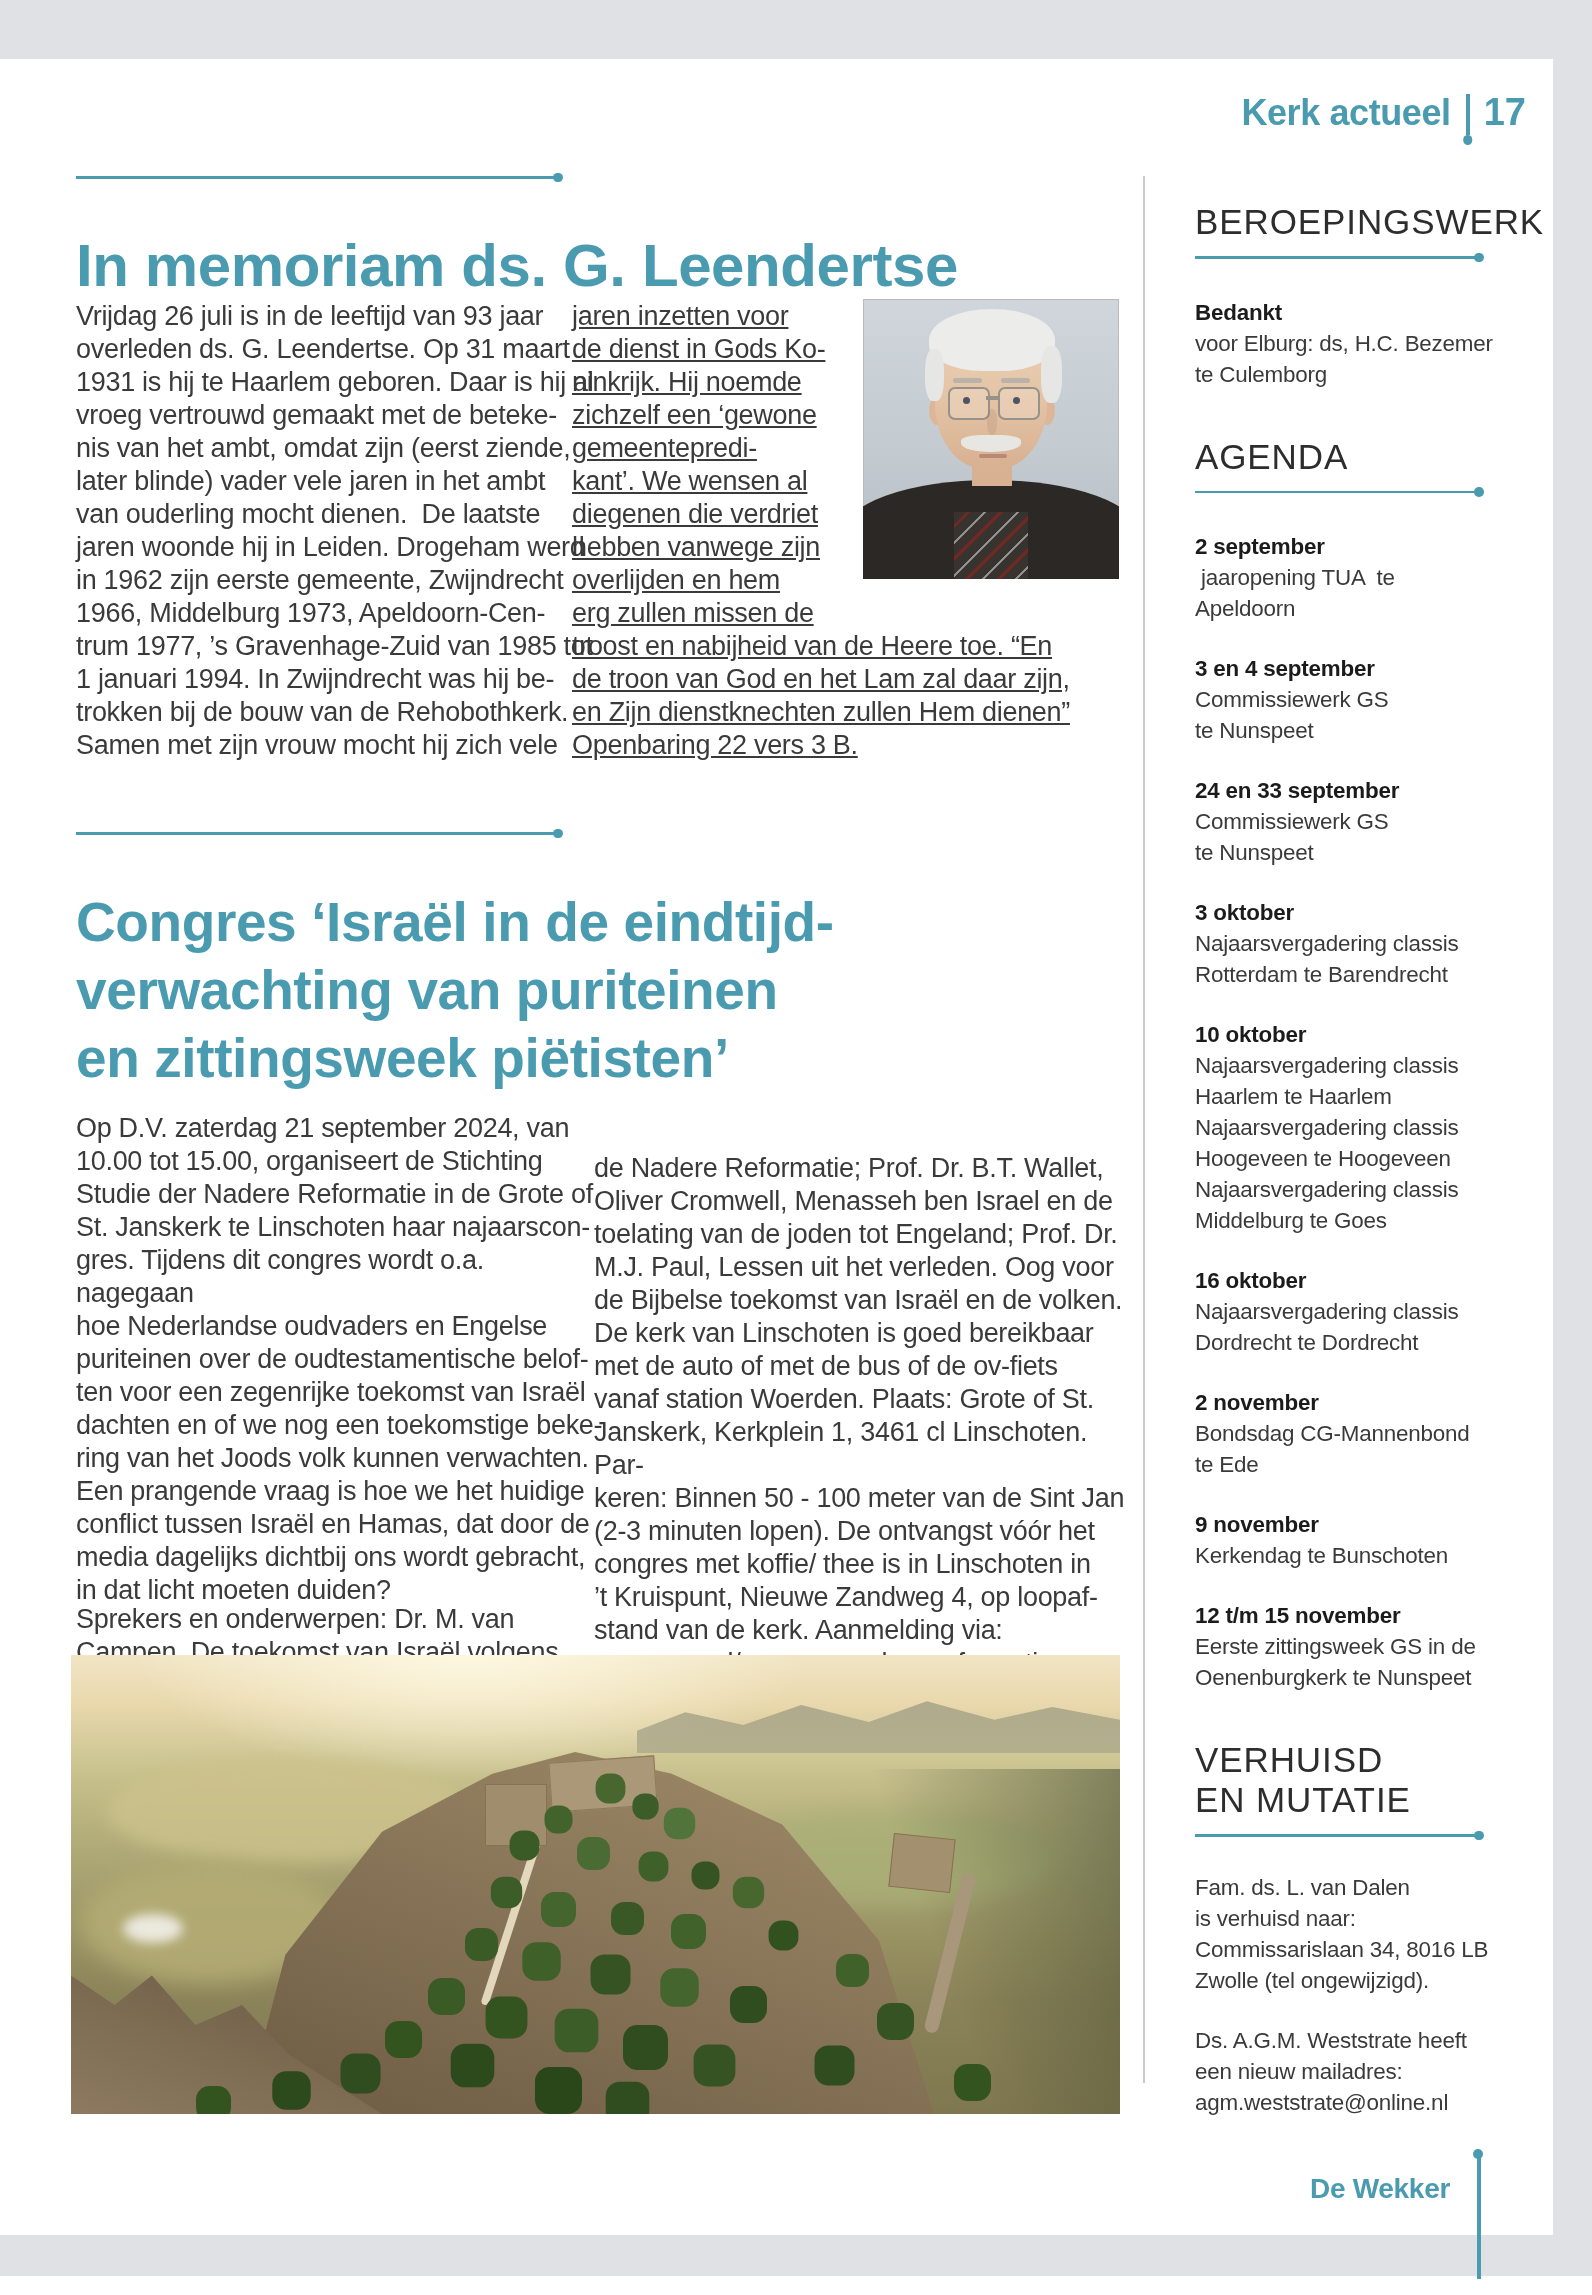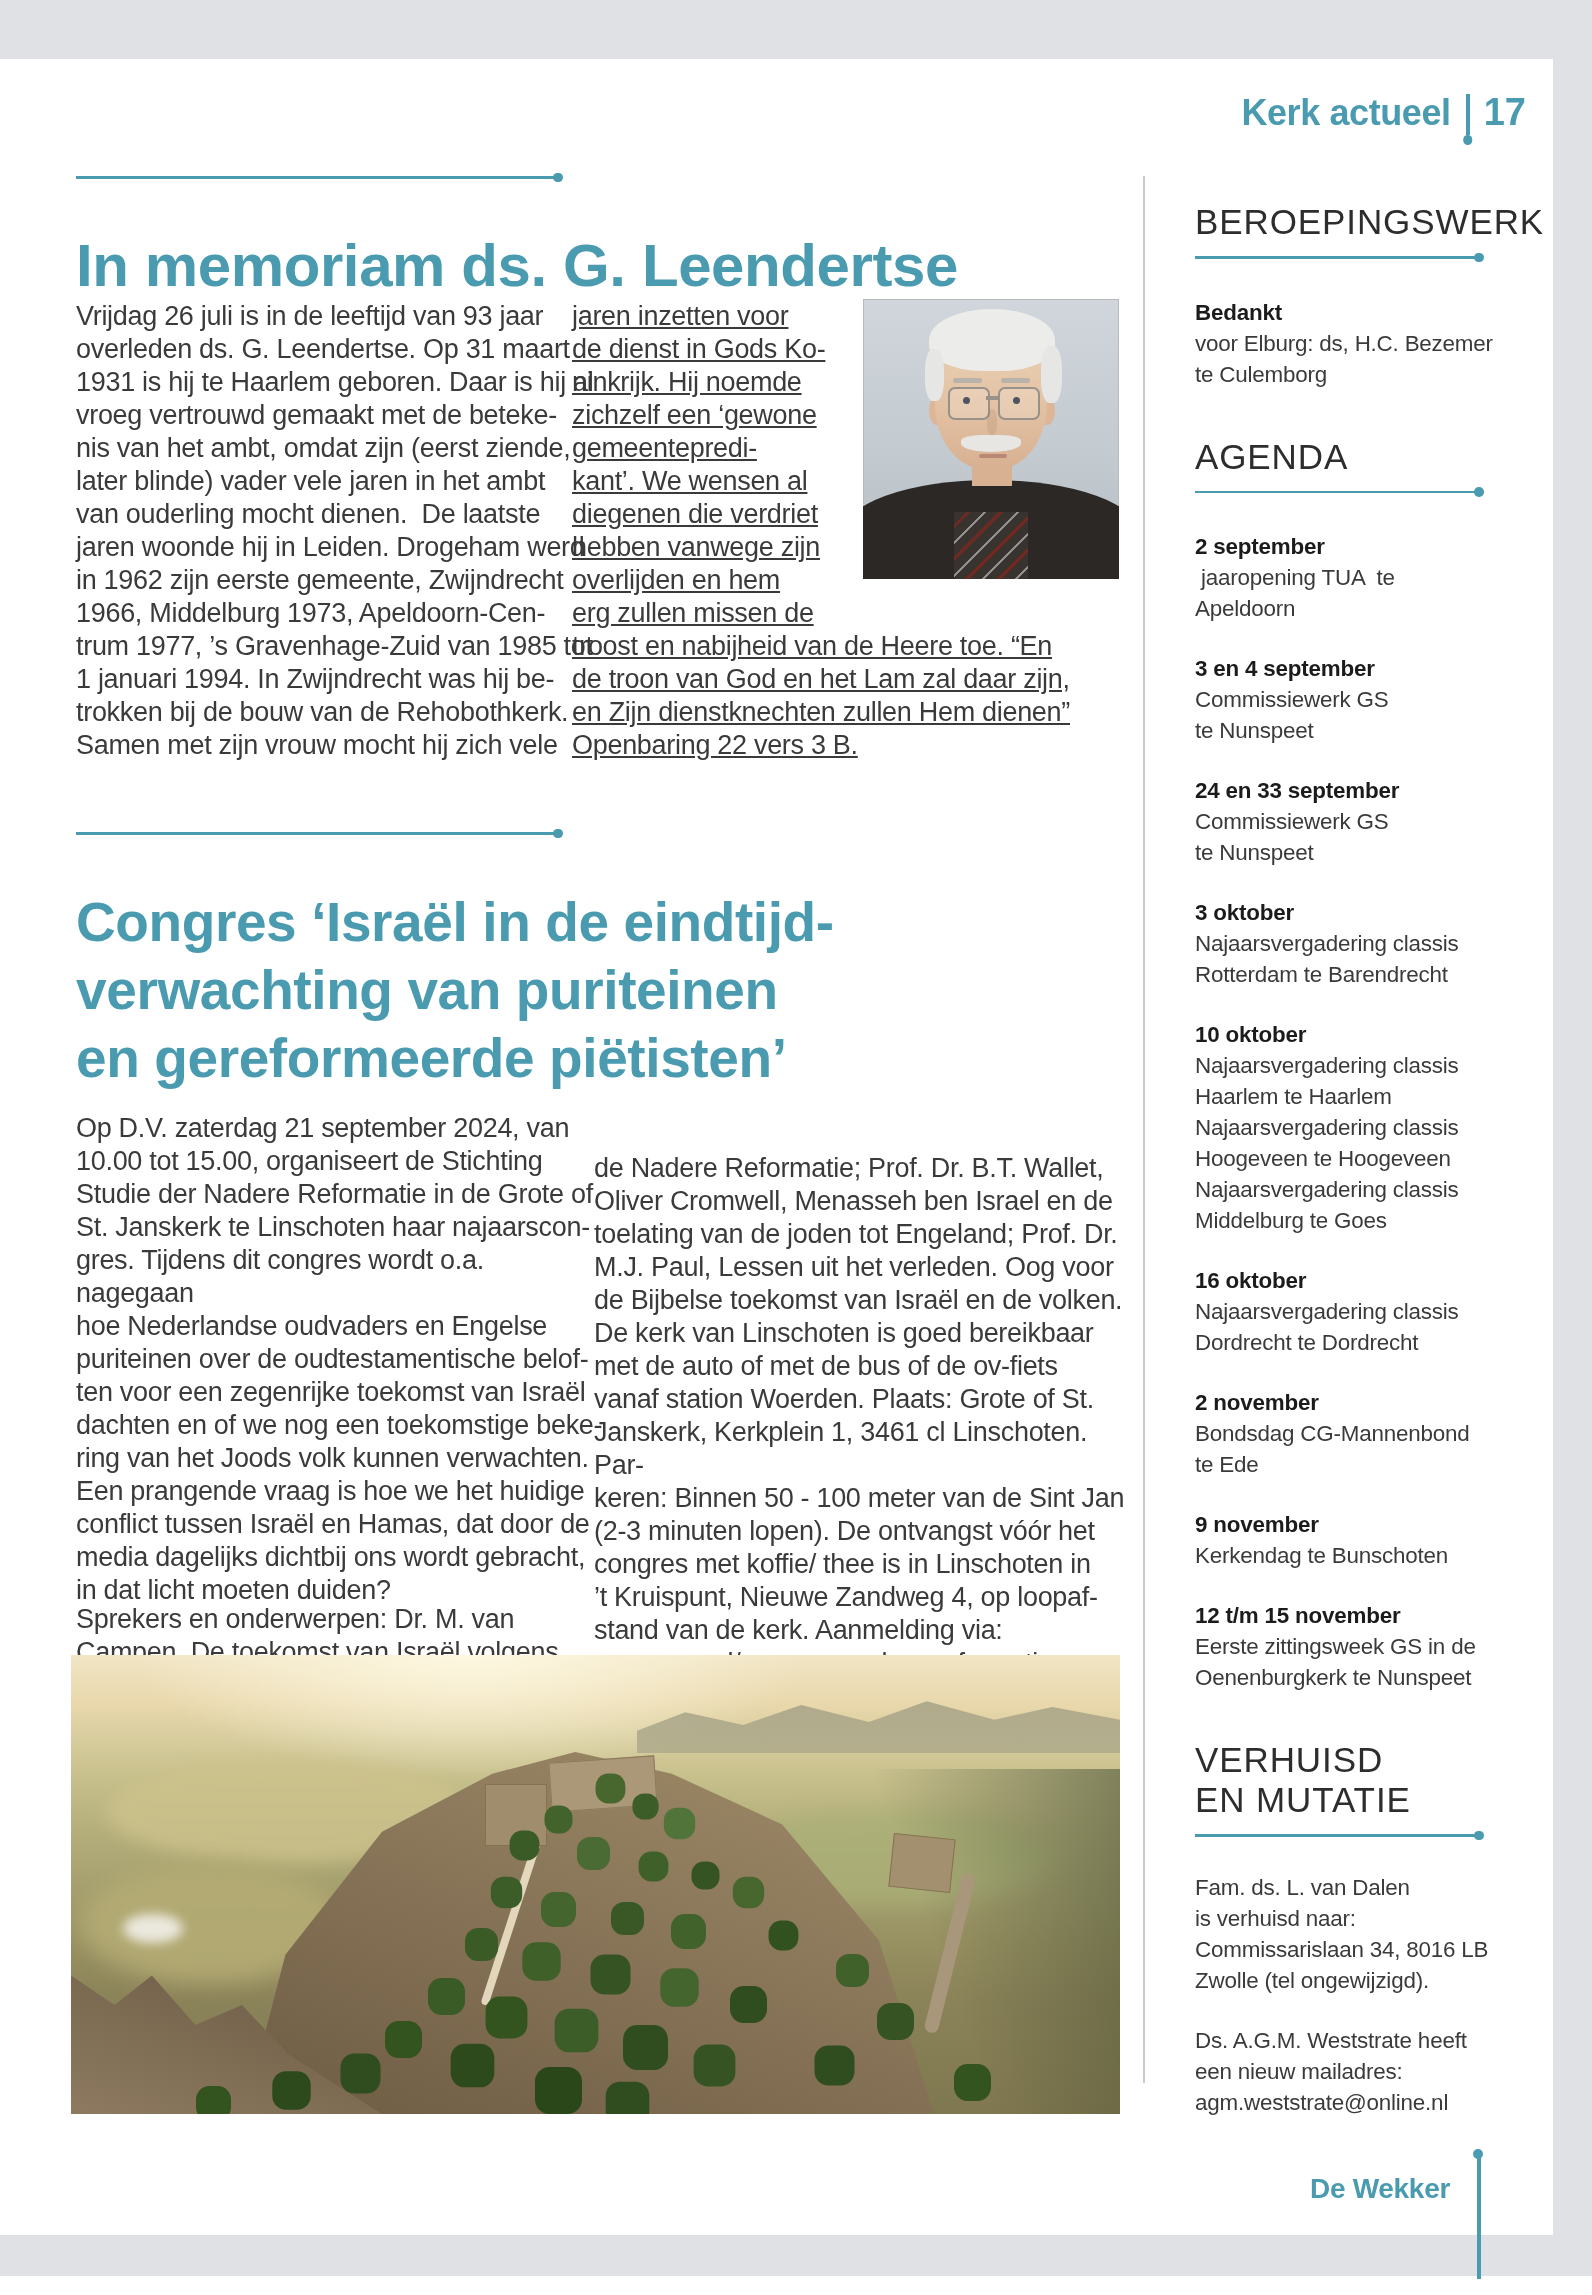--- a/index.html
+++ b/index.html
@@ -183,21 +183,21 @@
     <div class="p-eye-l"></div>
     <div class="p-eye-r"></div>
     <div class="p-nose"></div>
     <div class="p-mustache"></div>
     <div class="p-mouth"></div>
   </div>
 
   <div class="rule-h" style="left:76px;top:832px;width:483px;"></div>
   <h1 class="headline" id="a2-title">Congres ‘Israël in de eindtijd-
 verwachting van puriteinen
-en gereformeerde piëtisten’</h1>
+en zittingsweek piëtisten’</h1>
   <div class="t-col" style="left:76px;top:1112px;width:528px;">Op D.V. zaterdag 21 september 2024, van
 10.00 tot 15.00, organiseert de Stichting
 Studie der Nadere Reformatie in de Grote of
 St. Janskerk te Linschoten haar najaarscon-
 gres. Tijdens dit congres wordt o.a. nagegaan
 hoe Nederlandse oudvaders en Engelse
 puriteinen over de oudtestamentische belof-
 ten voor een zegenrijke toekomst van Israël
 dachten en of we nog een toekomstige beke-
 ring van het Joods volk kunnen verwachten.

